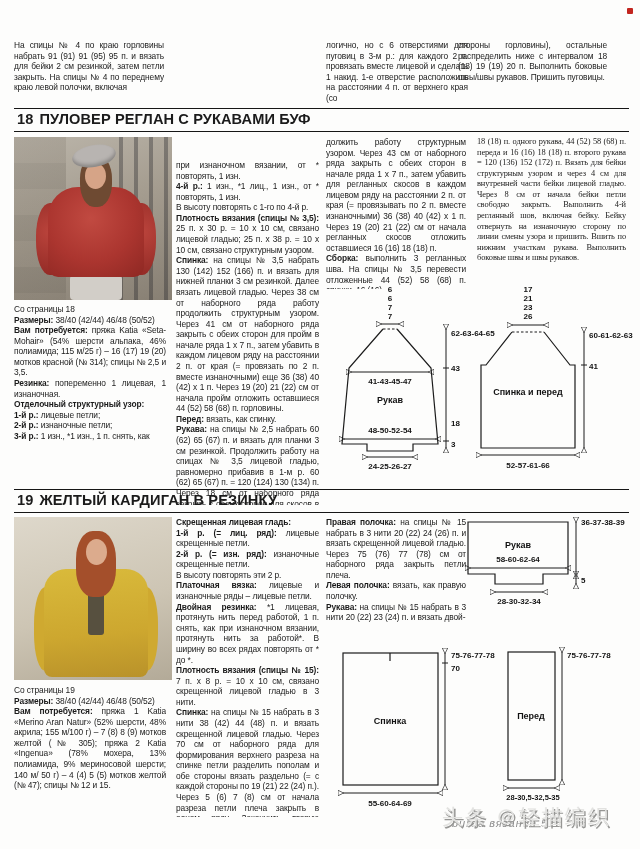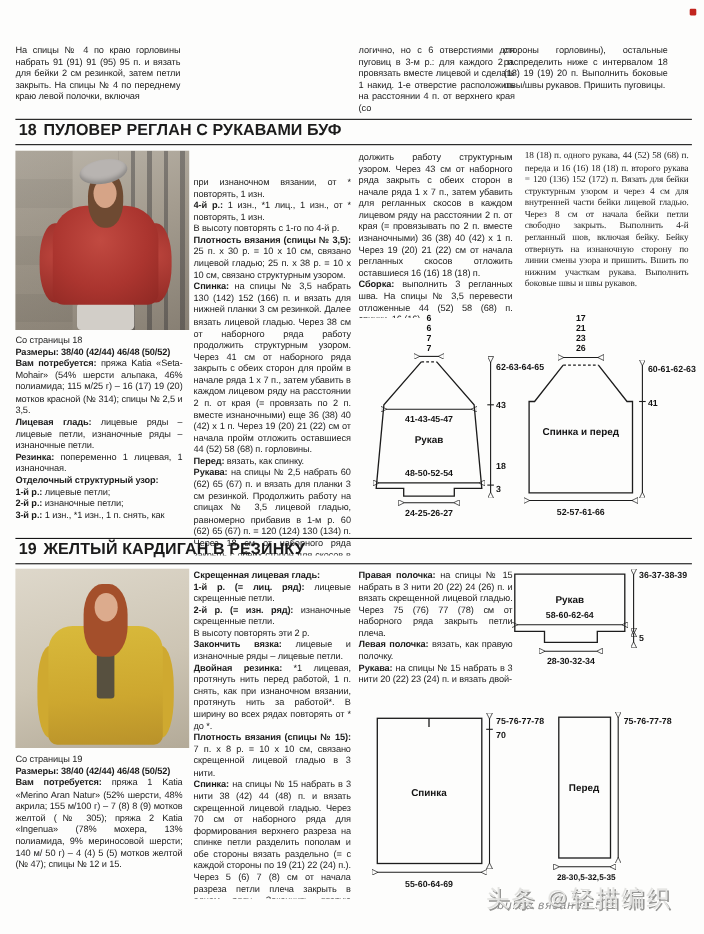--- a/index.html
+++ b/index.html
@@ -3,21 +3,21 @@
 <meta charset="utf-8">
 <style>
   html,body{margin:0;padding:0;background:#ffffff;}
   .page{position:relative;width:640px;height:849px;background:#fdfdfc;overflow:hidden;
         font-family:"Liberation Sans",sans-serif;color:#1b1b1b;}
   .textcol{position:absolute;text-align:justify;font-size:8.4px;line-height:1.26;
            letter-spacing:-0.1px;overflow:hidden;}
   .textcol p{margin:0;}
   .para b{font-weight:bold;}
   .caption{margin:0 0 1px 0;}
-  .sizes{font-weight:bold;margin:0 0 9px 0;}
+  .sizes{font-weight:normal;margin:0 0 9px 0;}
   .sec-header{position:absolute;left:14px;width:612px;border-top:1.7px solid #161616;
               border-bottom:1.7px solid #161616;padding:2px 0 4px 3px;
               font-size:14.6px;font-weight:bold;letter-spacing:0.1px;white-space:nowrap;}
   .sec-header .num{margin-right:6px;}
   .photo{position:absolute;width:158px;height:163px;overflow:hidden;}
   
   .photo18{left:14px;top:137px;background:linear-gradient(160deg,#bcb6ab 0%,#a59d90 45%,#877f73 100%);}
   .fence{position:absolute;right:0;top:0;width:64px;height:100%;
          background:repeating-linear-gradient(90deg,rgba(35,35,40,0) 0 11px,rgba(35,35,40,.55) 11px 15px);opacity:.65;}
   .stone{position:absolute;left:0;top:0;width:52px;height:100%;
@@ -82,21 +82,20 @@
     <div class="p18-sweater"></div>
     <div class="p18-hair"></div>
     <div class="p18-face"></div>
     <div class="p18-beret"></div>
   </div>
 
   <div class="textcol" style="left:14px;top:304px;width:152px;height:178px;">
     <p class="caption">Со страницы 18</p>
     <p class="sizes"><b>Размеры: </b><span>38/40 (42/44) 46/48 (50/52)</span></p>
     <p class="para"><b>Вам потребуется: </b><span>пряжа Katia «Seta-Mohair» (54% шерсти альпака, 46% полиамида; 115 м/25 г) – 16 (17) 19 (20) мотков красной (№ 314); спицы № 2,5 и 3,5.</span></p>
-    <p class="para"><b>Лицевая гладь: </b><span>лицевые ряды – лицевые петли, изнаночные ряды – изнаночные петли.</span></p>
     <p class="para"><b>Резинка: </b><span>попеременно 1 лицевая, 1 изнаночная.</span></p>
     <p class="para"><b>Отделочный структурный узор:</b><span></span></p>
     <p class="para"><b>1-й р.: </b><span>лицевые петли;</span></p>
     <p class="para"><b>2-й р.: </b><span>изнаночные петли;</span></p>
     <p class="para"><b>3-й р.: </b><span>1 изн., *1 изн., 1 п. снять, как</span></p>
   </div>
 
   <div class="textcol" style="left:176px;top:137px;width:143px;height:345px;margin-top:23px;">
     <p class="para"><b></b><span>при изнаночном вязании, от * повторять, 1 изн.</span></p>
     <p class="para"><b>4-й р.: </b><span>1 изн., *1 лиц., 1 изн., от * повторять, 1 изн.</span></p>
@@ -182,21 +181,21 @@
     <p class="caption">Со страницы 19</p>
     <p class="sizes"><b>Размеры: </b><span>38/40 (42/44) 46/48 (50/52)</span></p>
     <p class="para"><b>Вам потребуется: </b><span>пряжа 1 Katia «Merino Aran Natur» (52% шерсти, 48% акрила; 155 м/100 г) – 7 (8) 8 (9) мотков желтой (№ 305); пряжа 2 Katia «Ingenua» (78% мохера, 13% полиамида, 9% мериносовой шерсти; 140 м/ 50 г) – 4 (4) 5 (5) мотков желтой (№ 47); спицы № 12 и 15.</span></p>
   </div>
 
   <div class="textcol" style="left:176px;top:517px;width:143px;height:300px;">
     <p class="para"><b>Скрещенная лицевая гладь:</b><span></span></p>
     <p class="para"><b>1-й р. (= лиц. ряд): </b><span>лицевые скрещенные петли.</span></p>
     <p class="para"><b>2-й р. (= изн. ряд): </b><span>изнаночные скрещенные петли.</span></p>
     <p class="para"><b></b><span>В высоту повторять эти 2 р.</span></p>
-    <p class="para"><b>Закончить вязка: </b><span>лицевые и изнаночные ряды – лицевые петли.</span></p>
+    <p class="para"><b>Платочная вязка: </b><span>лицевые и изнаночные ряды – лицевые петли.</span></p>
     <p class="para"><b>Двойная резинка: </b><span>*1 лицевая, протянуть нить перед работой, 1 п. снять, как при изнаночном вязании, протянуть нить за работой*. В ширину во всех рядах повторять от * до *.</span></p>
     <p class="para"><b>Плотность вязания (спицы № 15): </b><span>7 п. х 8 р. = 10 х 10 см, связано скрещенной лицевой гладью в 3 нити.</span></p>
     <p class="para"><b>Спинка: </b><span>на спицы № 15 набрать в 3 нити 38 (42) 44 (48) п. и вязать скрещенной лицевой гладью. Через 70 см от наборного ряда для формирования верхнего разреза на спинке петли разделить пополам и обе стороны вязать раздельно (= с каждой стороны по 19 (21) 22 (24) п.). Через 5 (6) 7 (8) см от начала разреза петли плеча закрыть в одном ряду. Закончить вторую сторону.</span></p>
   </div>
 
   <div class="textcol" style="left:326px;top:517px;width:140px;height:126px;">
     <p class="para"><b>Правая полочка: </b><span>на спицы № 15 набрать в 3 нити 20 (22) 24 (26) п. и вязать скрещенной лицевой гладью. Через 75 (76) 77 (78) см от наборного ряда закрыть петли плеча.</span></p>
     <p class="para"><b>Левая полочка: </b><span>вязать, как правую полочку.</span></p>
     <p class="para"><b>Рукава: </b><span>на спицы № 15 набрать в 3 нити 20 (22) 23 (24) п. и вязать двой-</span></p>
   </div>

